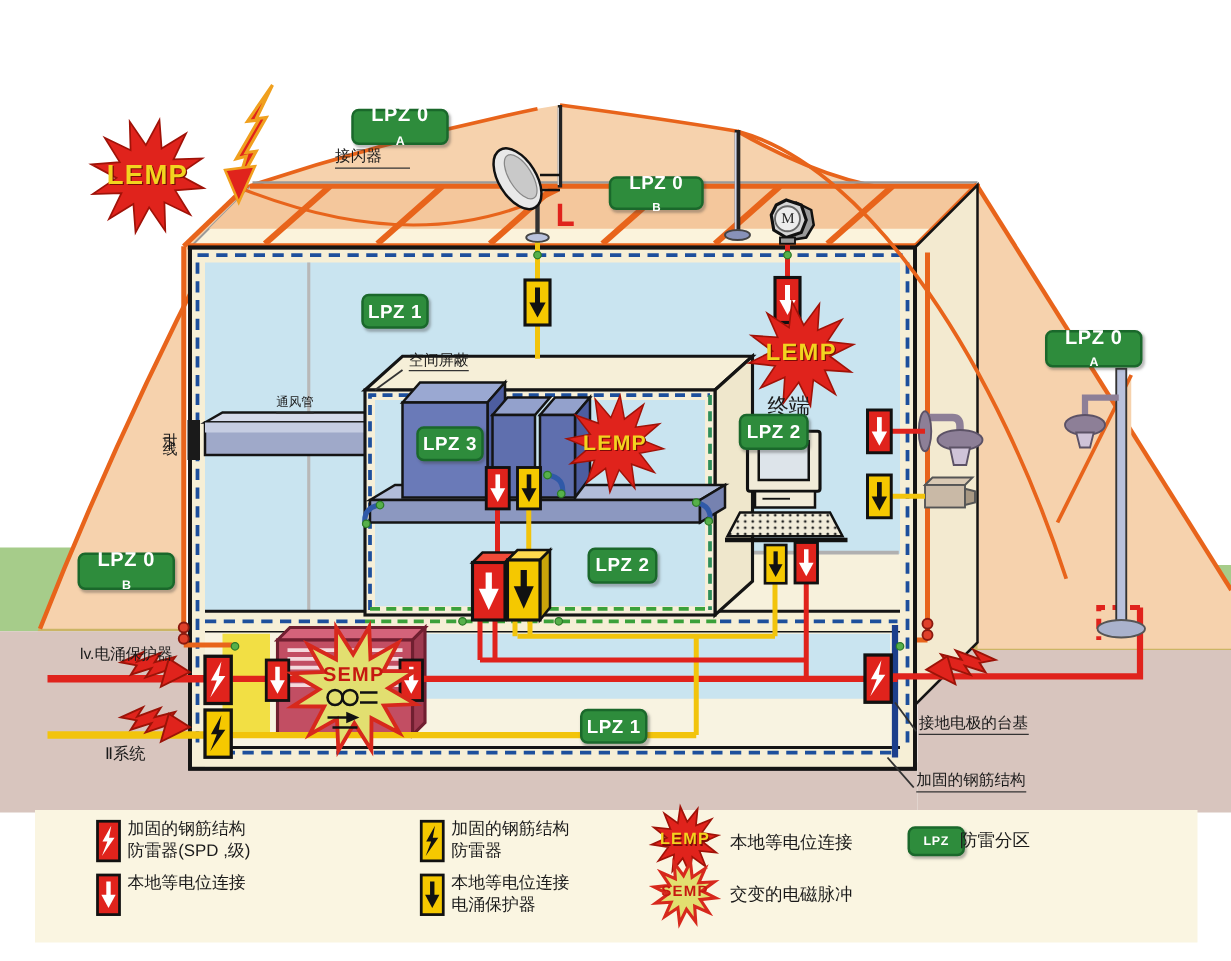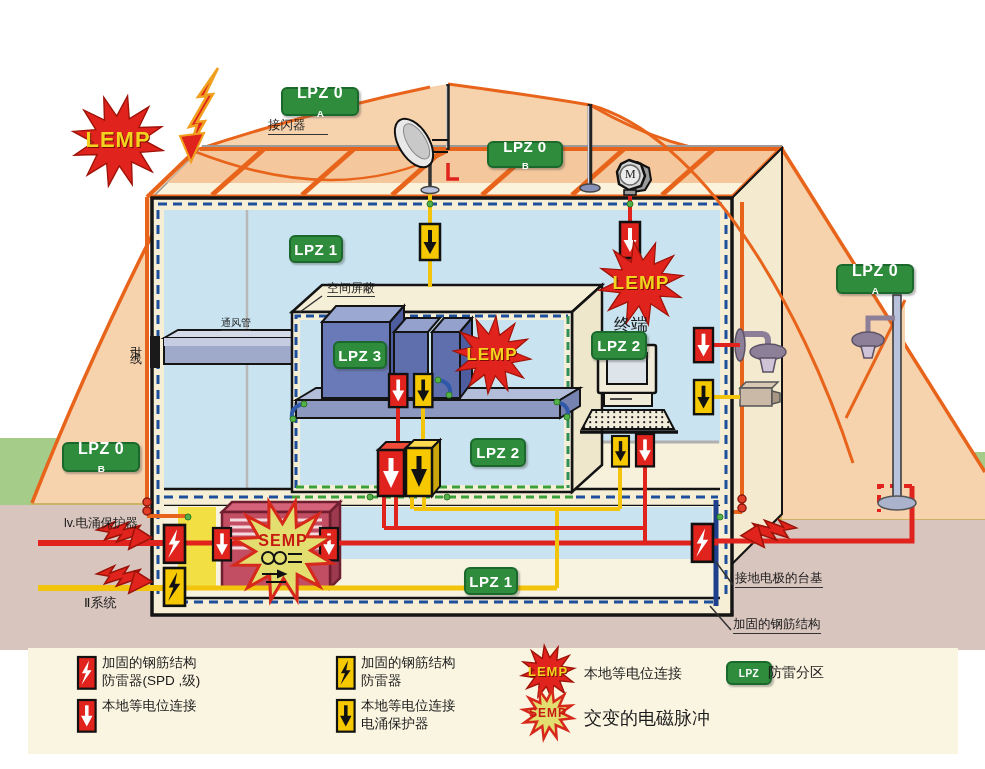--- a/index.html
+++ b/index.html
@@ -441,19 +441,19 @@
   <div>加固的钢筋结构</div>
   <div>防雷器</div>
 </div>
 <div class="legend-text" style="left:361px;top:697px">
   <div>本地等电位连接</div>
   <div>电涌保护器</div>
 </div>
 <div class="startext" style="left:548px;top:671px;font-size:13px">LEMP</div>
 <div class="semptext" style="left:548px;top:713px;font-size:12px">SEMP</div>
 <div class="legend-text" style="left:584px;top:664px;font-size:14px">本地等电位连接</div>
-<div class="legend-text" style="left:584px;top:706px;font-size:18px">交变的电磁脉冲</div>
+<div class="legend-text" style="left:584px;top:706px;font-size:14px">交变的电磁脉冲</div>
 <div class="badge" style="left:726px;top:661px;width:42px;height:20px;font-size:10px">
       <span>LPZ</span>
     </div>
 <div class="legend-text" style="left:768px;top:663px;font-size:14px">防雷分区</div>
 
 </div>
 
 </body></html>

